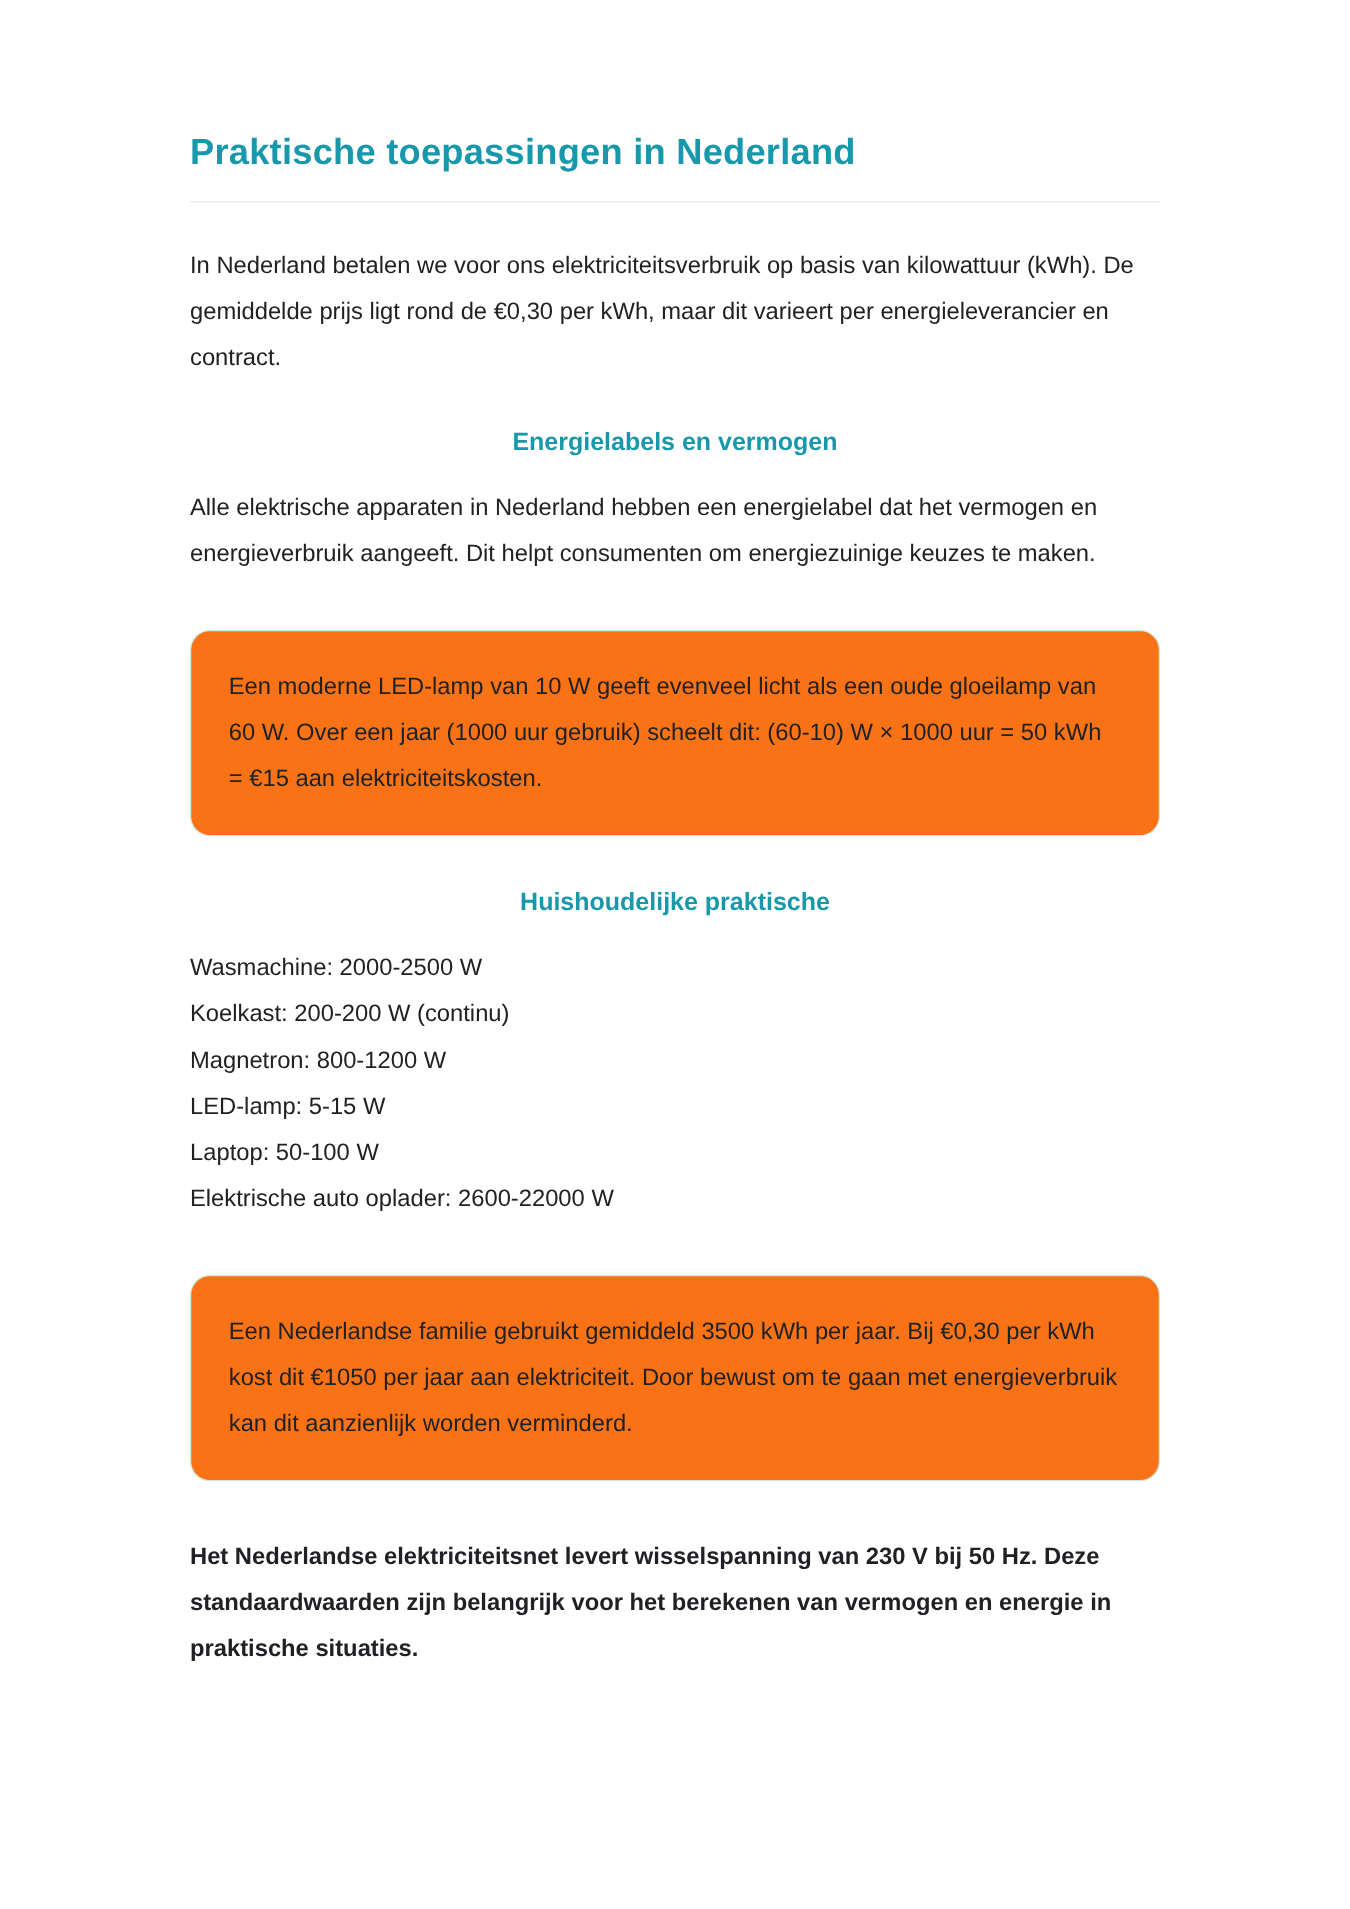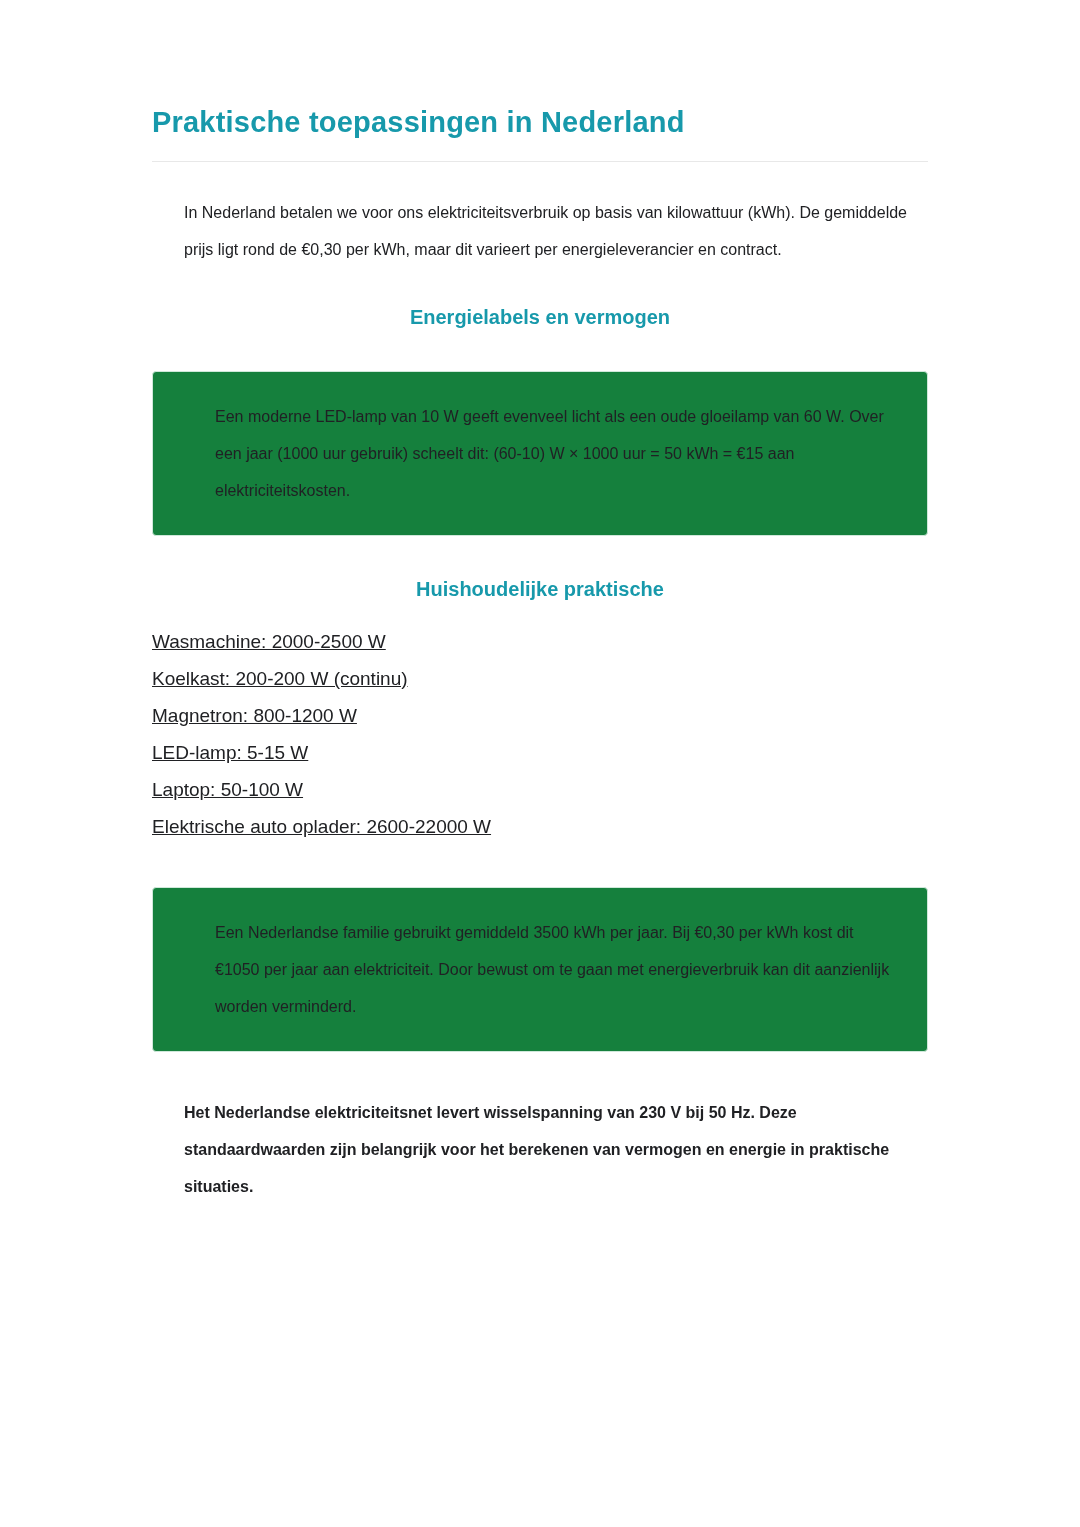--- a/index.html
+++ b/index.html
@@ -24,48 +24,46 @@
   .doc-title {
     font-size: 29px;
     font-weight: 700;
     color: #1799ab;
     letter-spacing: 0.2px;
     padding-bottom: 22px;
     border-bottom: 1px solid #e8e8e8;
     margin-bottom: 32px;
   }
   .para {
-    font-size: 16px;
+    font-size: 19px;
     line-height: 37px;
     margin-bottom: 26px;
-    margin-left: 32px;
   }
   .section-heading {
     font-size: 20px;
     font-weight: 700;
     color: #1799ab;
     margin-top: 38px;
     margin-bottom: 22px;
     text-align: center;
   }
   .callout {
-    background: #15803d;
+    background: #f97316;
     border: 1px solid #cfe8da;
-    border-radius: 4px;
+    border-radius: 16px;
     padding: 26px 30px;
     margin: 42px 0 42px 0;
   }
   .callout .para {
     margin-bottom: 0;
   }
   .device-list {
     font-size: 19px;
     line-height: 37px;
     margin-bottom: 10px;
-    text-decoration: underline;
   }
   .device-list .list-item {
     display: block;
   }
   .outro {
     margin-top: 16px;
     margin-bottom: 60px;
     font-weight: bold;
   }
 </style>
@@ -74,20 +72,21 @@
 
 <div class="page">
   <div class="content">
 
     <h1 class="doc-title">Praktische toepassingen in Nederland</h1>
 
     <p class="para">In Nederland betalen we voor ons elektriciteitsverbruik op basis van kilowattuur (kWh). De gemiddelde prijs ligt rond de €0,30 per kWh, maar dit varieert per energieleverancier en contract.</p>
 
     <h2 class="section-heading">Energielabels en vermogen</h2>
 
+    <p class="para">Alle elektrische apparaten in Nederland hebben een energielabel dat het vermogen en energieverbruik aangeeft. Dit helpt consumenten om energiezuinige keuzes te maken.</p>
 
     <div class="callout">
       <p class="para">Een moderne LED-lamp van 10 W geeft evenveel licht als een oude gloeilamp van 60 W. Over een jaar (1000 uur gebruik) scheelt dit: (60-10) W × 1000 uur = 50 kWh = €15 aan elektriciteitskosten.</p>
     </div>
 
     <h2 class="section-heading">Huishoudelijke praktische</h2>
 
 
     <div class="device-list">
       <span class="list-item">Wasmachine: 2000-2500 W</span>

